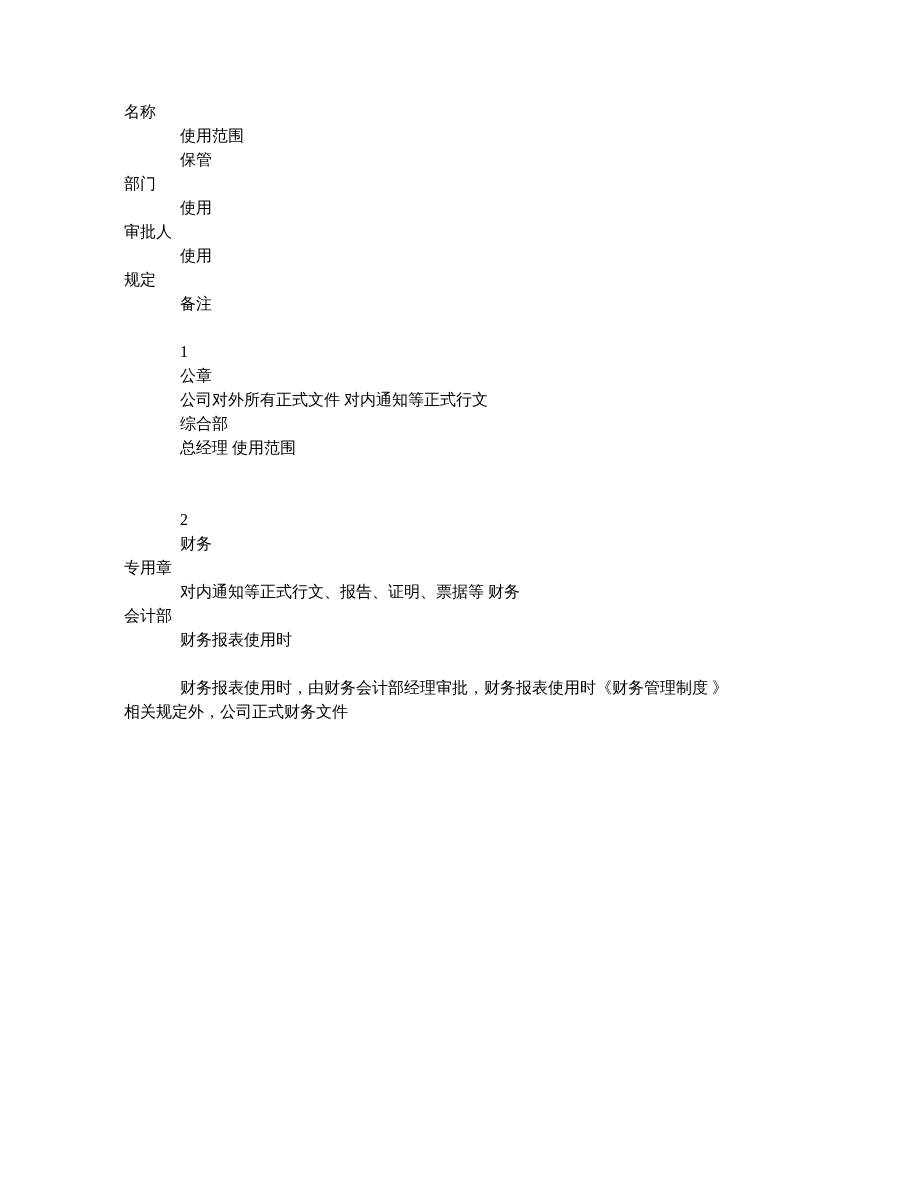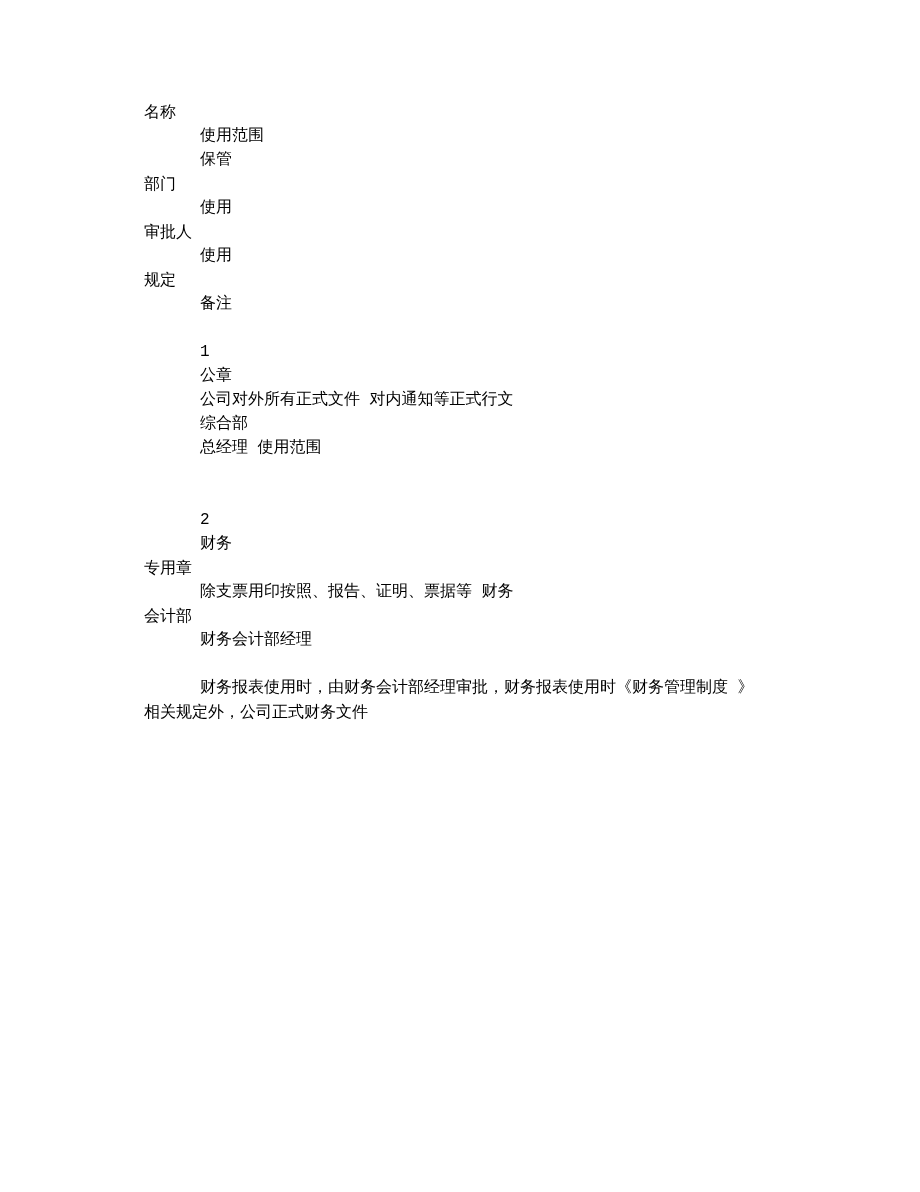--- a/index.html
+++ b/index.html
@@ -14,25 +14,23 @@
       font-family: "SimSun", "宋体", serif;
       font-size: 16px;
       color: #000000;
       line-height: 1.5;
       padding-top: 100px;
       padding-left: 124px;
       padding-right: 124px;
     }
     .line {
       display: block;
-      margin-left: 20px;
     }
     .indent {
       padding-left: 56px;
-      font-family: Liberation Mono, monospace;
     }
     .no-indent {
       padding-left: 0;
     }
     .gap {
       height: 24px;
     }
     .gap-large {
       height: 48px;
     }
@@ -59,20 +57,20 @@
 <div class="line indent">公章</div>
 <div class="line indent">公司对外所有正式文件  对内通知等正式行文</div>
 <div class="line indent">综合部</div>
 <div class="line indent">总经理  使用范围</div>
 
 <div class="gap-large"></div>
 
 <div class="line indent">2</div>
 <div class="line indent">财务</div>
 <div class="line no-indent">专用章</div>
-<div class="line indent">除支票用印按照、报告、证明、票据等  财务</div>
+<div class="line indent">对内通知等正式行文、报告、证明、票据等  财务</div>
 <div class="line no-indent">会计部</div>
-<div class="line indent">财务会计部经理</div>
+<div class="line indent">财务报表使用时</div>
 
 <div class="gap"></div>
 
 <div class="line indent wrap-line">财务报表使用时，由财务会计部经理审批，财务报表使用时《财务管理制度  》</div>
 <div class="line no-indent">相关规定外，公司正式财务文件</div>
 
 </body></html>

